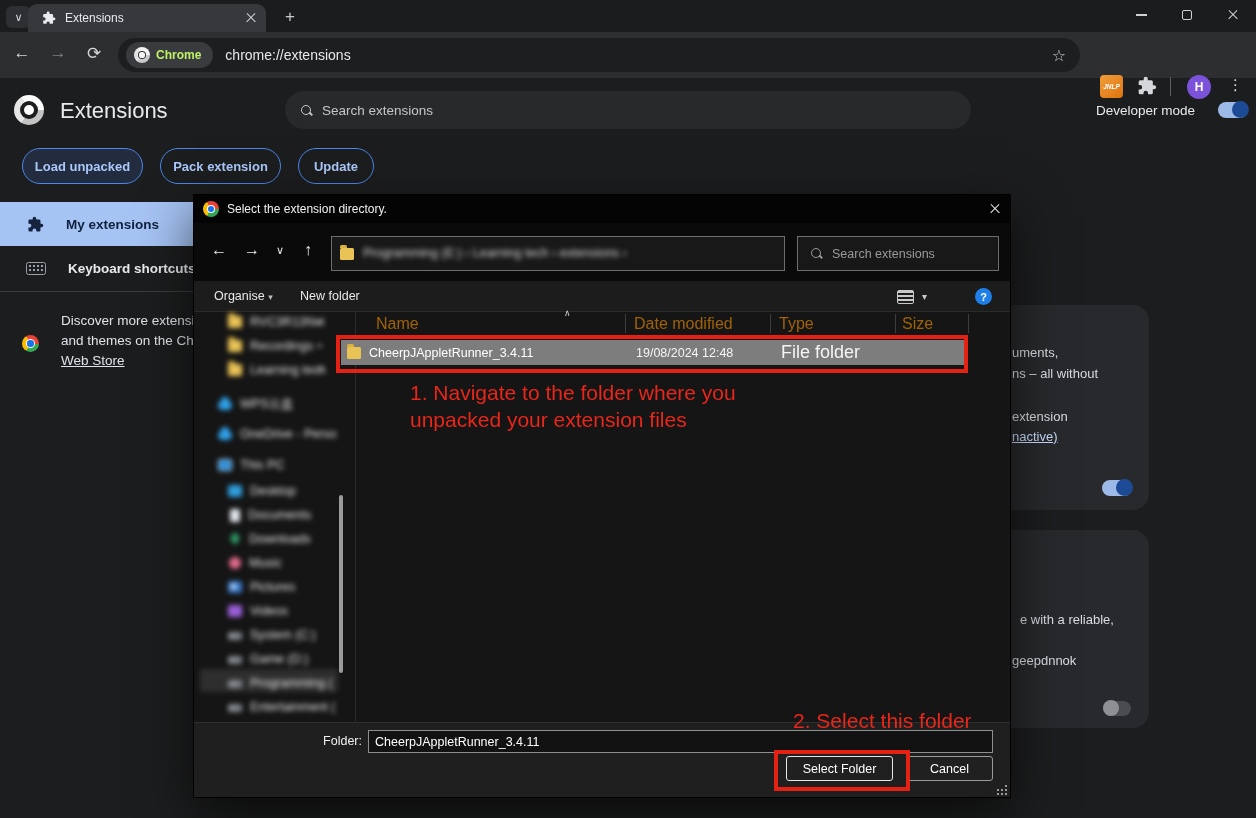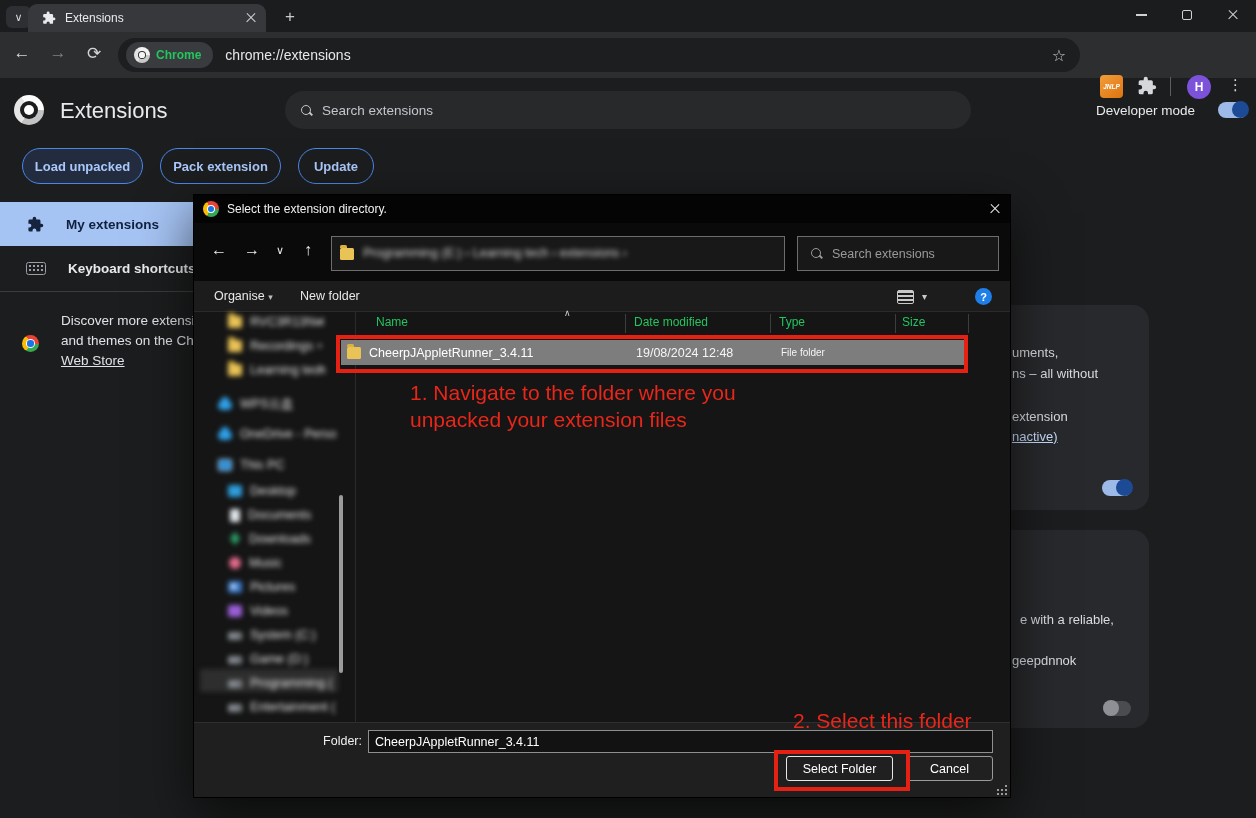--- a/index.html
+++ b/index.html
@@ -21,21 +21,21 @@
   .newtab-btn { position:absolute; left:278px; top:5px; width:24px; height:24px; color:#c9cbce; font-size:17px; display:flex; align-items:center; justify-content:center; }
   .win-btn { position:absolute; top:0; width:46px; height:30px; display:flex; align-items:center; justify-content:center; }
   .win-min-glyph { width:11px; height:1.4px; background:#cfd1d4; }
   .win-max-glyph { width:10px; height:10px; border:1.4px solid #cfd1d4; border-radius:2px; }
 
   .toolbar { position:absolute; left:0; top:32px; width:1256px; height:46px; background:#2d2e30; }
   .nav-ic { position:absolute; top:11px; font-size:17px; color:#d3d5d8; width:24px; text-align:center; }
   .omnibox { position:absolute; left:118px; top:6px; width:962px; height:34px; border-radius:17px; background:#1d1e1f; display:flex; align-items:center; }
   .engine-chip { margin-left:8px; height:26px; border-radius:13px; background:#3a3b3e; display:flex; align-items:center; padding:0 12px 0 8px; }
   .engine-chip .logo-mono { width:16px; height:16px; }
-  .engine-chip span { margin-left:6px; font-size:12px; font-weight:bold; color:#22c55e; }
+  .engine-chip span { margin-left:6px; font-size:12px; font-weight:bold; color:#bef264; }
   .url-text { margin-left:12px; font-size:14px; color:#e6e8eb; }
   .star { margin-left:auto; margin-right:14px; color:#c0c3c7; font-size:16px; }
   .ext-badge { position:absolute; left:1100px; top:43px; width:23px; height:23px; border-radius:4px; background:linear-gradient(140deg,#f4a javascript0,#e07818); background:linear-gradient(140deg,#f29d3a,#dd7410); color:#fff; font-size:6.5px; font-weight:bold; font-style:italic; display:flex; align-items:center; justify-content:center; }
   .puzzle-tool { position:absolute; left:1137px; top:44px; width:20px; height:20px; fill:#d5d7da; }
   .tool-sep { position:absolute; left:1170px; top:45px; width:1px; height:19px; background:#5c5e61; }
   .avatar { position:absolute; left:1187px; top:43px; width:24px; height:24px; border-radius:50%; background:#7b52d9; color:#fff; font-size:12px; font-weight:bold; display:flex; align-items:center; justify-content:center; }
   .kebab { position:absolute; left:1228px; top:44px; font-size:15px; color:#d5d7da; }
 
   
   .logo-mono { border-radius:50%; background:conic-gradient(from -30deg,#f2f2f2 0 120deg,#c9c9c9 120deg 240deg,#e2e2e2 240deg 360deg); position:relative; }
@@ -131,29 +131,29 @@
   .ti-desktop { background:#2e9ddb; border-radius:2px; }
   .ti-documents { background:#dfe5ea; width:10px; margin-left:2px; height:13px; border-radius:1.5px; }
   .ti-downloads { background:#2ea46a; clip-path:polygon(50% 100%,0 35%,30% 35%,30% 0,70% 0,70% 35%,100% 35%); width:12px; margin-left:1px; }
   .ti-music { background:#e06a8a; border-radius:50%; width:12px; height:12px; margin-left:1px; }
   .ti-pictures { background:#3a78c8; border-radius:2px; }
   .ti-pictures::before { content:""; position:absolute; left:3px; top:3px; width:5px; height:5px; background:#cfe3f8; border-radius:1px; }
   .ti-videos { background:#9a5fd8; border-radius:2px; }
   .ti-drive { background:#84898f; height:8px; margin-top:2px; border-radius:1.5px; }
   .ti-drive::before { content:""; position:absolute; right:2px; top:3px; width:2.5px; height:2.5px; border-radius:50%; background:#3b3e42; }
 
-  .col-header { position:absolute; top:120px; font-size:12px; color:#22c55e; }
+  .col-header { position:absolute; top:120px; font-size:16px; color:#a16207; }
   .col-sep { position:absolute; top:119px; width:1px; height:19px; background:#3d3d3d; }
   .sort-caret { position:absolute; left:370px; top:113px; font-size:9px; color:#cfcfcf; }
 
   .file-row { position:absolute; left:147px; top:145px; width:623px; height:25px; background:#7d7d7d; display:flex; align-items:center; }
   .file-row .ti-folder { margin-left:6px; }
   .file-name { margin-left:8px; font-size:12.5px; color:#ffffff; }
   .file-date { position:absolute; left:295px; font-size:12.5px; color:#f5f5f5; }
-  .file-type { position:absolute; left:440px; font-size:10px; color:#f5f5f5; }
+  .file-type { position:absolute; left:440px; font-size:18px; color:#f5f5f5; }
 
   .red-rect { position:absolute; border:4px solid #e52114; }
   .annot { position:absolute; color:#e8261a; font-size:21px; line-height:27px; white-space:nowrap;margin-left:48px; }
 
   .dlg-footer { position:absolute; left:0; top:527px; width:816px; height:75px; background:#1f1f1f; border-top:1px solid #2e2e2e; }
   .folder-label { position:absolute; left:108px; top:11px; width:60px; text-align:right; font-size:12.5px; color:#f0f0f0; }
   .folder-input { position:absolute; left:174px; top:7px; width:625px; height:23px; background:#121212; border:1px solid #8f8f8f; color:#fff; font-size:12.5px; padding:0 6px; font-family:inherit; outline:none; }
   .dlg-btn { position:absolute; top:33px; height:25px; background:#202020; color:#fff; font-size:12.5px; display:flex; align-items:center; justify-content:center; border-radius:3px; }
   .btn-primary { left:592px; width:107px; border:1.5px solid #e7e7e7; }
   .btn-cancel { left:712px; width:87px; border:1px solid #9a9a9a; }

